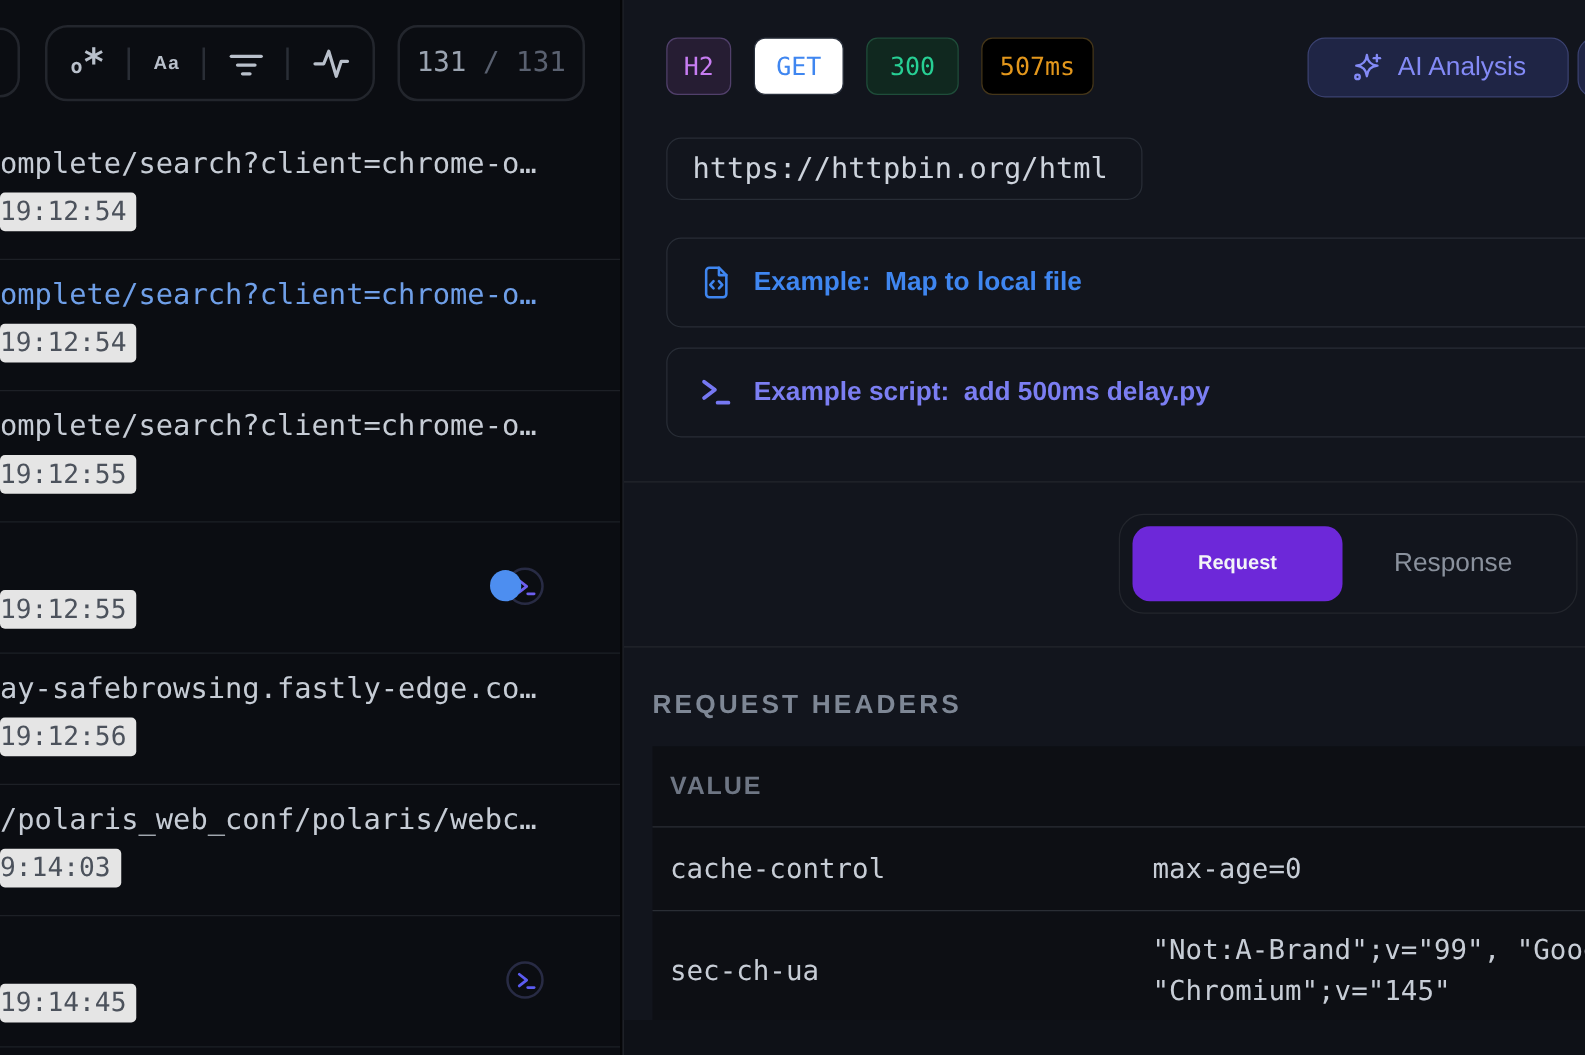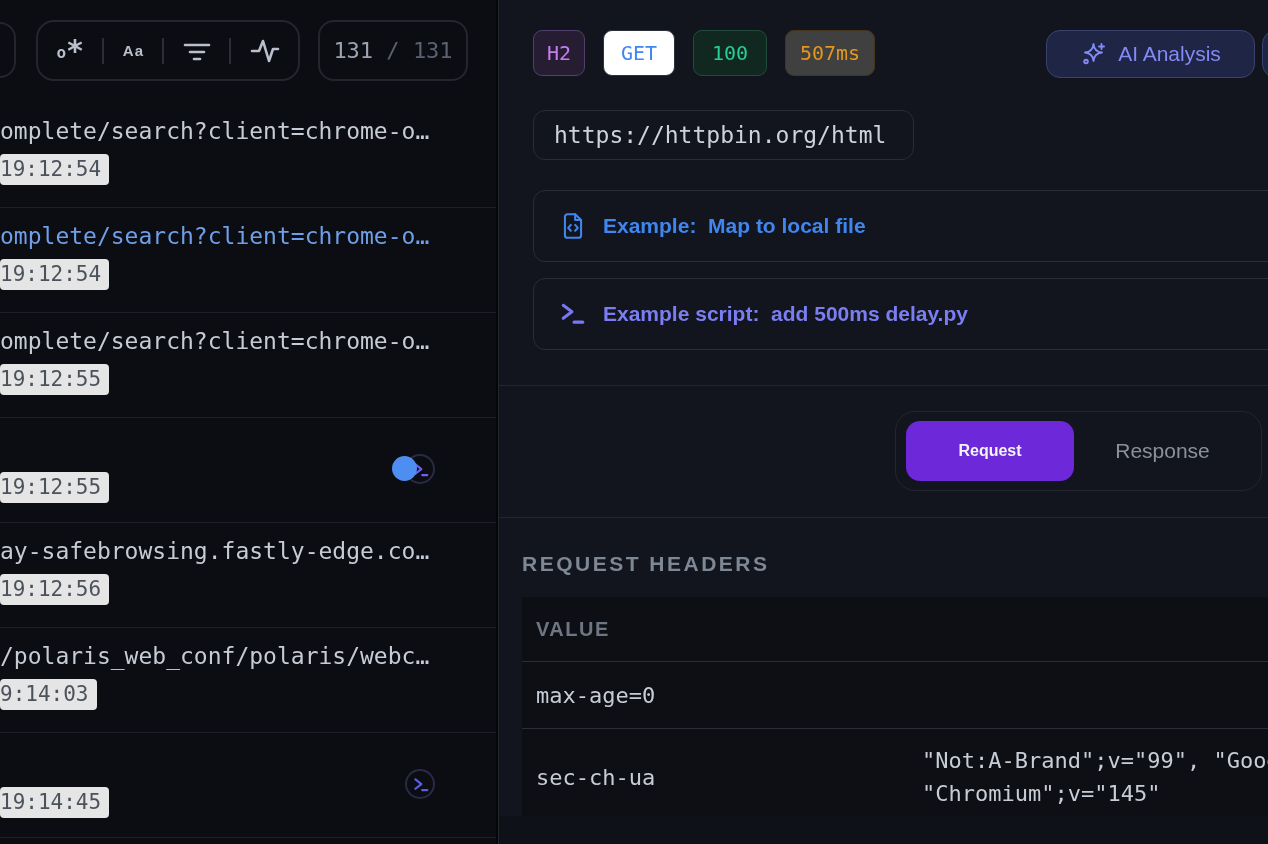--- a/index.html
+++ b/index.html
@@ -39,21 +39,21 @@
 
   
   #detail-panel { position:absolute; left:499px; top:0; width:769px; height:816px; background:#12151d; overflow:hidden; }
 
   .badge-row { position:absolute; left:34px; top:30px; display:flex; gap:18px; }
   .badge { height:46px; border-radius:9px; display:flex; align-items:center; justify-content:center;
            font-family:"DejaVu Sans Mono",monospace; font-size:20px; }
   .badge.proto   { width:52px; background:#261d33; border:1.5px solid #51406b; color:#c77df2; }
   .badge.method  { width:72px; background:#ffffff; border:1.5px solid #2a303c; color:#3f86f0; }
   .badge.status  { width:74px; background:#10281f; border:1.5px solid #1f4d3a; color:#27cf94; }
-  .badge.duration{ width:90px; background:#404040; border:1.5px solid #453619; color:#e3971c; }
+  .badge.duration{ width:90px; background:#000000; border:1.5px solid #453619; color:#e3971c; }
 
   .ai-btn { position:absolute; left:547px; top:30px; width:209px; height:48px; border-radius:14px; background:#1f2545;
             border:1.5px solid #3b4270; display:flex; align-items:center; justify-content:center; gap:11px;
             color:#838af6; font-size:21px; font-weight:500; cursor:pointer; }
   .edge-btn { position:absolute; left:763px; top:30px; width:40px; height:48px; border-radius:14px; background:#1f2545;
               border:1.5px solid #3b4270; }
 
   .url-box { position:absolute; left:34px; top:110px; width:381px; height:50px; border:1.5px solid #282d36; border-radius:12px;
              display:flex; align-items:center; padding-left:20px; font-family:"DejaVu Sans Mono",monospace; font-size:23px; color:#cdd3dc; }
 
@@ -170,21 +170,21 @@
   </div>
 </div>
 
 <div id="panel-sep"></div>
 
 <div id="detail-panel">
 
   <div class="badge-row">
     <div class="badge proto">H2</div>
     <div class="badge method">GET</div>
-    <div class="badge status">100</div>
+    <div class="badge status">300</div>
     <div class="badge duration">507ms</div>
   </div>
 
   <div class="ai-btn">
     <span style="display:flex;">
       <svg width="27" height="27" viewBox="0 0 27 27" fill="none" stroke="#838af6" stroke-width="1.9" stroke-linecap="round" stroke-linejoin="round">
         <path d="M13.5 3 C14 8.5 16.5 11 22 11.5 C16.5 12 14 14.5 13.5 20 C13 14.5 10.5 12 5 11.5 C10.5 11 13 8.5 13.5 3 Z"></path>
         <line x1="21.5" y1="3" x2="21.5" y2="8"></line>
           <line x1="19" y1="5.5" x2="24" y2="5.5"></line>
         <circle cx="6" cy="20.5" r="1.8"></circle>
@@ -229,20 +229,21 @@
 
   <div class="h-div" style="top:517px;"></div>
 
   <div class="section-title">REQUEST HEADERS</div>
 
   <div class="hdr-table">
     <div class="t-row t-head">
       <div class="c-value">VALUE</div>
     </div>
     <div class="t-row t-body t-r1">
+      <div class="c-name">cache-control</div>
       <div class="c-value">
         <div class="val-line">max-age=0</div>
       </div>
     </div>
     <div class="t-row t-body t-r2">
       <div class="c-name">sec-ch-ua</div>
       <div class="c-value">
         <div class="val-line">"Not:A-Brand";v="99", "Google Chrome";v="145",</div>
         <div class="val-line">"Chromium";v="145"</div>
       </div>

